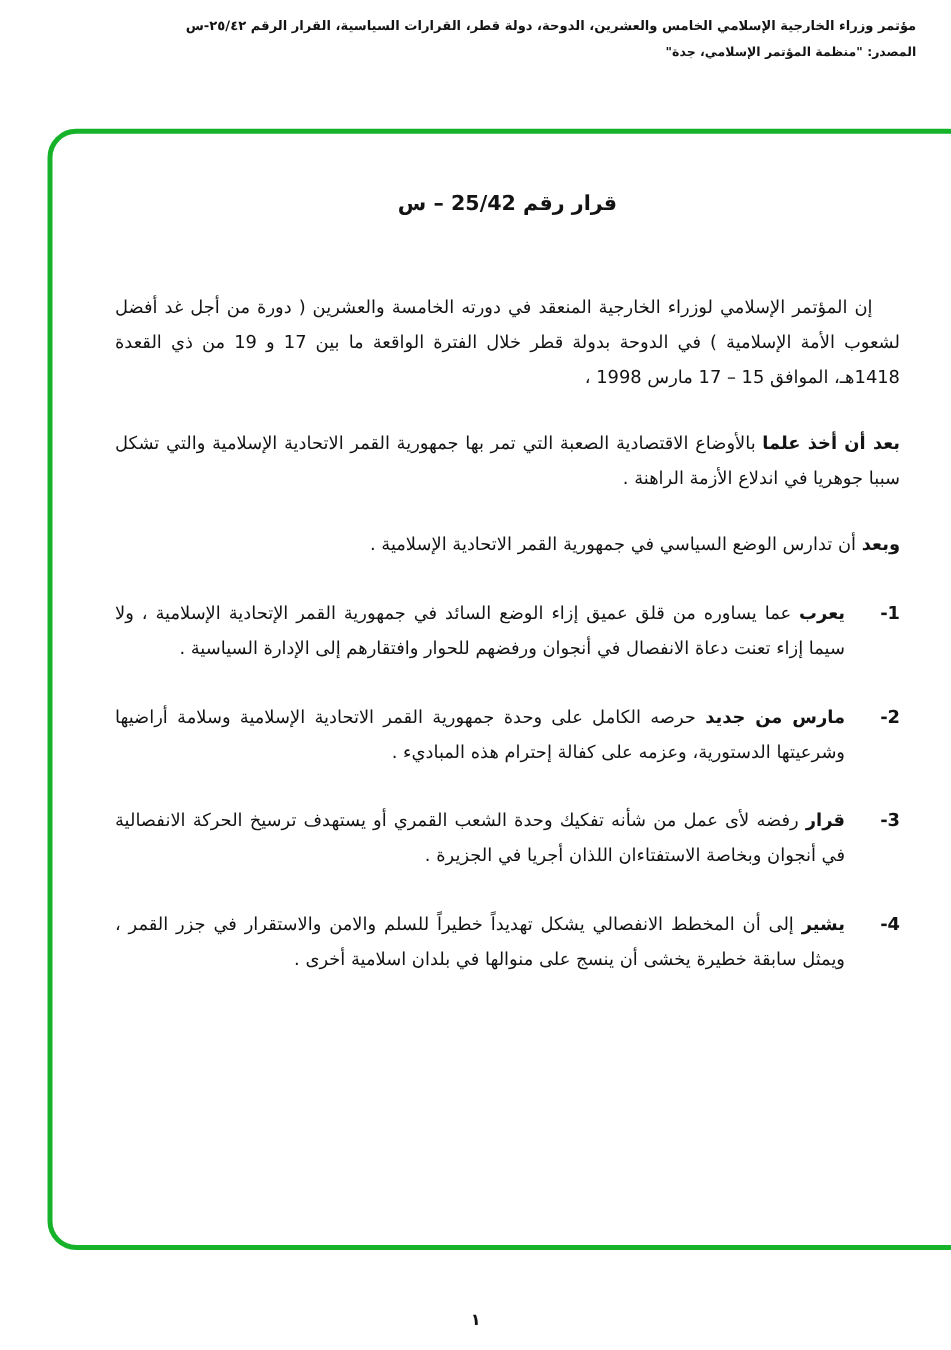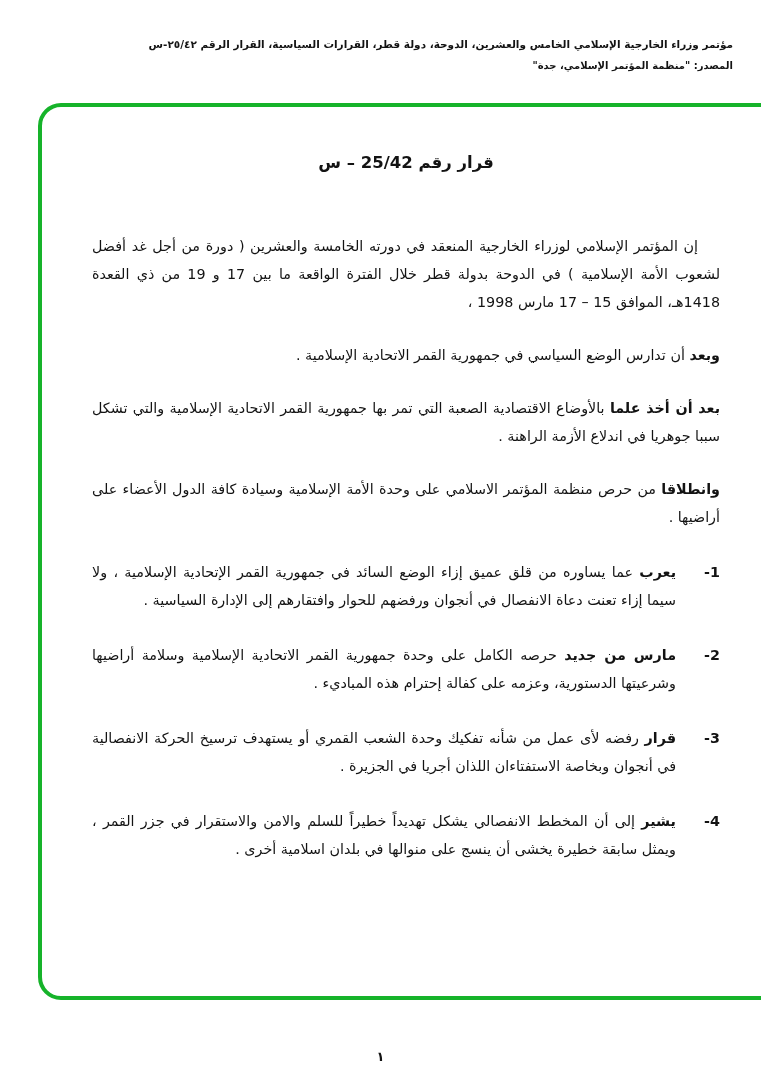--- a/index.html
+++ b/index.html
@@ -10,21 +10,21 @@
     background: #ffffff;
     font-family: "DejaVu Sans", sans-serif;
     color: #131313;
     direction: rtl;
     position: relative;
     overflow: hidden;
   }
 
   
   .top-header {
-    padding: 36px 28px 0 28px;
+    padding: 13px 28px 0 28px;
     text-align: right;
     font-weight: bold;
     line-height: 1.6;
   }
   .top-header .line1 { font-size: 10.5px; letter-spacing: 0; }
   .top-header .line2 { font-size: 10px; margin-top: 5px; }
 
   
   .doc-frame {
     position: absolute;
@@ -89,25 +89,24 @@
 </div>
 
 <div class="doc-frame">
 
   <div class="title-block">
     <div class="title-line">قرار رقم 25/42 – س</div>
   </div>
 
   <p class="para intro">إن المؤتمر الإسلامي لوزراء الخارجية المنعقد في دورته الخامسة والعشرين ( دورة من أجل غد أفضل لشعوب الأمة الإسلامية ) في الدوحة بدولة قطر خلال الفترة الواقعة ما بين 17 و 19 من ذي القعدة 1418هـ، الموافق 15 – 17 مارس 1998 ،</p>
 
+  <p class="para"><span class="lead">بعد أن أخذ علما</span> <span>بالأوضاع الاقتصادية الصعبة التي تمر بها جمهورية القمر الاتحادية الإسلامية والتي تشكل سببا جوهريا في اندلاع الأزمة الراهنة .</span></p>
+
   <p class="para"><span class="lead">وبعد</span> <span>أن تدارس الوضع السياسي في جمهورية القمر الاتحادية الإسلامية .</span></p>
 
-  <p class="para"><span class="lead">بعد أن أخذ علما</span> <span>بالأوضاع الاقتصادية الصعبة التي تمر بها جمهورية القمر الاتحادية الإسلامية والتي تشكل سببا جوهريا في اندلاع الأزمة الراهنة .</span></p>
-
-  <p class="para"><span class="lead">وانطلاقا</span> <span>من حرص منظمة المؤتمر الاسلامي على وحدة الأمة الإسلامية وسيادة كافة الدول الأعضاء على أراضيها .</span></p>
 
   <div class="items">
 
     <div class="item">
       <div class="item-marker">-1</div>
       <div class="item-text"><span class="lead">يعرب</span> <span>عما يساوره من قلق عميق إزاء الوضع السائد في جمهورية القمر الإتحادية الإسلامية ، ولا سيما إزاء تعنت دعاة الانفصال في أنجوان ورفضهم للحوار وافتقارهم إلى الإدارة السياسية .</span></div>
     </div>
 
     <div class="item">
       <div class="item-marker">-2</div>

